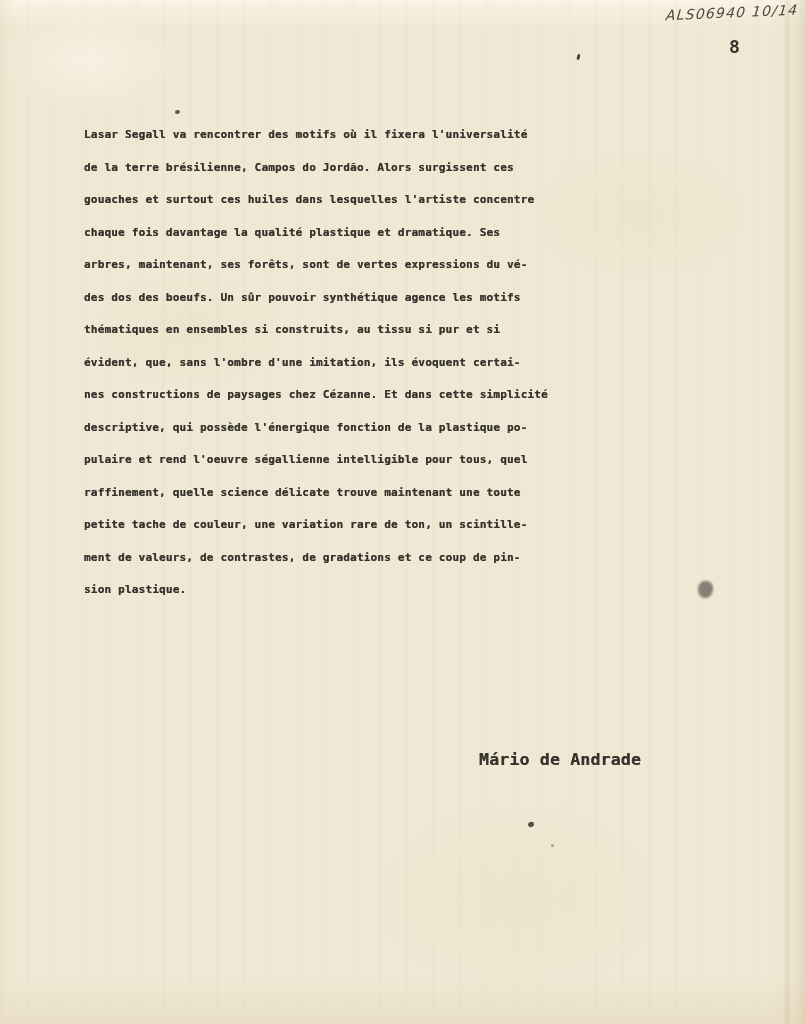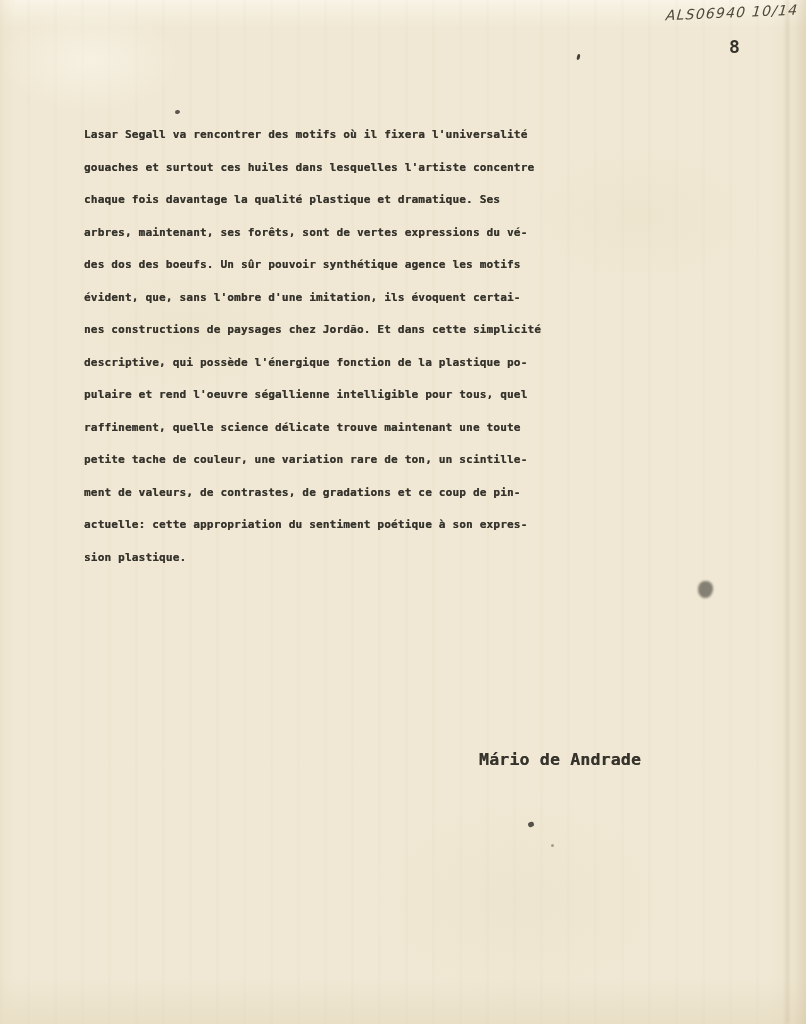--- a/index.html
+++ b/index.html
@@ -71,32 +71,33 @@
   <div class="edge-streak"></div>
 
   <div class="annotation">ALS06940 10/14</div>
   <div class="page-number">8</div>
 
   <div class="mark mark-comma"></div>
   <div class="mark mark-apostrophe"></div>
 
   <div class="text-block">
     <div class="line">Lasar Segall va rencontrer des motifs où il fixera l'universalité</div>
+    <div class="line">de la terre brésilienne, Campos do Jordão. Alors surgissent ces</div>
     <div class="line">gouaches et surtout ces huiles dans lesquelles l'artiste concentre</div>
     <div class="line">chaque fois davantage la qualité plastique et dramatique. Ses</div>
     <div class="line">arbres, maintenant, ses forêts, sont de vertes expressions du vé-</div>
     <div class="line">des dos des boeufs. Un sûr pouvoir synthétique agence les motifs</div>
+    <div class="line">thématiques en ensembles si construits, au tissu si pur et si</div>
     <div class="line">évident, que, sans l'ombre d'une imitation, ils évoquent certai-</div>
-    <div class="line">nes constructions de paysages chez Jordão. Et dans cette simplicité</div>
+    <div class="line">nes constructions de paysages chez Cézanne. Et dans cette simplicité</div>
     <div class="line">descriptive, qui possède l'énergique fonction de la plastique po-</div>
     <div class="line">pulaire et rend l'oeuvre ségallienne intelligible pour tous, quel</div>
     <div class="line">raffinement, quelle science délicate trouve maintenant une toute</div>
     <div class="line">petite tache de couleur, une variation rare de ton, un scintille-</div>
     <div class="line">ment de valeurs, de contrastes, de gradations et ce coup de pin-</div>
-    <div class="line">actuelle: cette appropriation du sentiment poétique à son expres-</div>
     <div class="line">sion plastique.</div>
   </div>
 
   <div class="signature">Mário de Andrade</div>
 
   <div class="smudge"></div>
   <div class="mark mark-dot-bottom"></div>
   <div class="speck"></div>
 </div>
 

